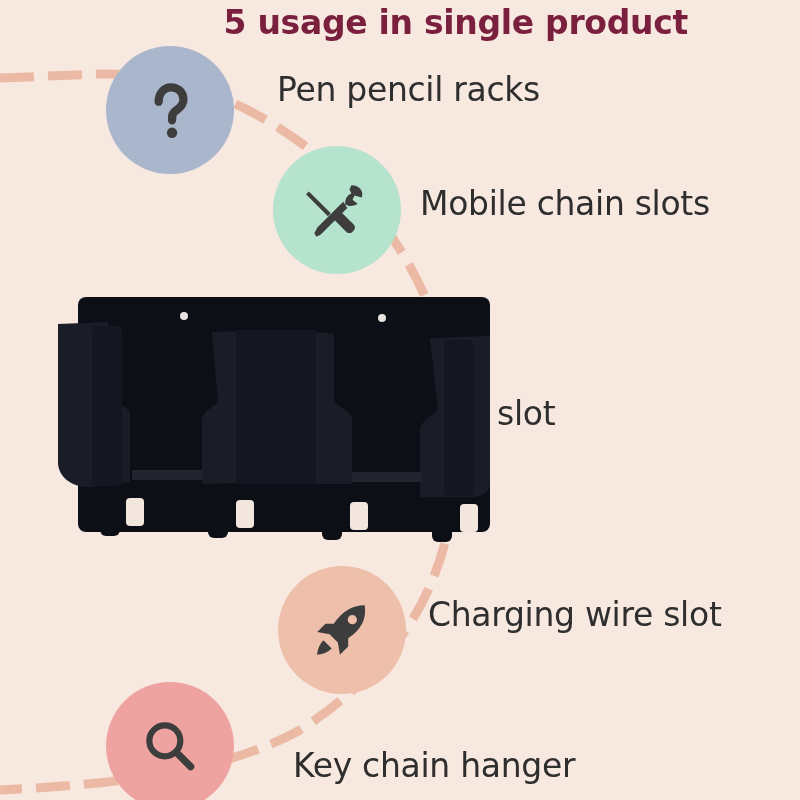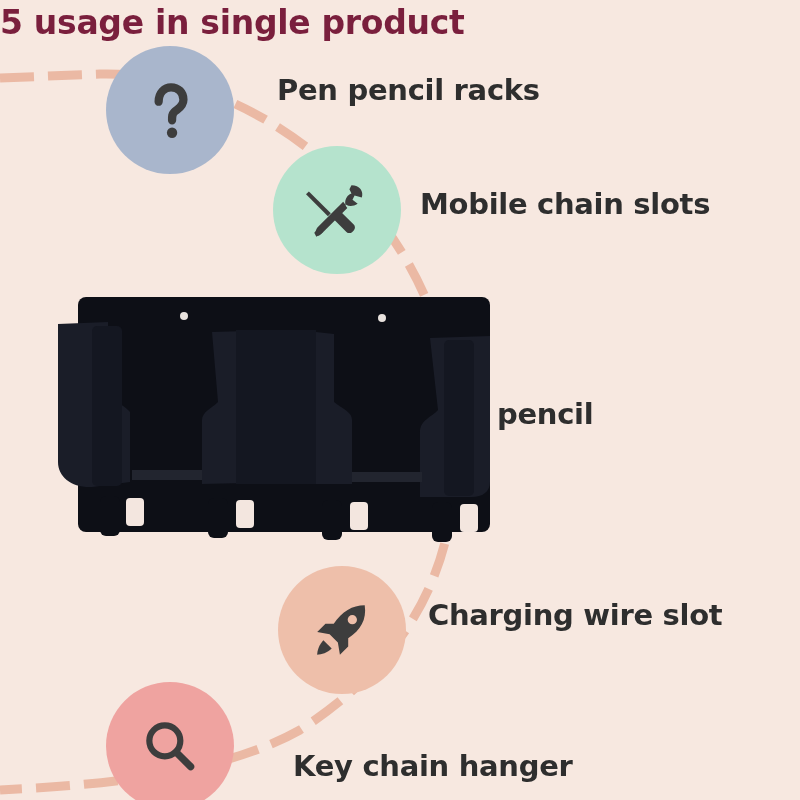--- a/index.html
+++ b/index.html
@@ -4,31 +4,31 @@
 <style>
   html, body { margin: 0; padding: 0; }
   body {
     width: 800px; height: 800px; overflow: hidden;
     background: #f7e8e0;
     font-family: "DejaVu Sans", sans-serif;
     position: relative;
   }
   .title {
     position: absolute; left: 0; top: 0; width: 688px;
-    text-align: left; font-weight: bold; font-size: 33px;
+    text-align: right; font-weight: bold; font-size: 33px;
     color: #7a1f3d; line-height: 46px; letter-spacing: -0.3px;
   }
   .path-svg { position: absolute; left: 0; top: 0; width: 800px; height: 800px; }
   .circle {
     position: absolute; width: 128px; height: 128px; border-radius: 50%;
     display: flex; align-items: center; justify-content: center;
   }
   .circle svg { width: 62px; height: 62px; }
   .label {
-    position: absolute; font-weight: bold; font-size: 29px; color: #2e2e2e;
+    position: absolute; font-weight: normal; font-size: 33px; color: #2e2e2e;
     line-height: 32px; letter-spacing: -0.3px;
   }
   .product { position: absolute; left: 52px; top: 292px; width: 442px; height: 258px; }
 </style>
 </head>
 <body>
 
 <svg class="path-svg" viewBox="0 0 800 800">
   <path d="M0,78 L100,74 C250,70 420,200 450,380 C470,520 440,640 300,730 C220,775 100,785 0,790" fill="none" stroke="#ebb9a4" stroke-width="9" stroke-dasharray="34 14"></path>
 </svg>
@@ -81,21 +81,21 @@
   </g>
   <g fill="#f3e6df">
     <rect x="74" y="206" width="18" height="28" rx="4"></rect>
     <rect x="184" y="208" width="18" height="28" rx="4"></rect>
     <rect x="298" y="210" width="18" height="28" rx="4"></rect>
     <rect x="408" y="212" width="18" height="28" rx="4"></rect>
   </g>
 </svg>
 
 <div class="label" style="left:497px;top:398px;">
-  <div>pencil</div>
+  <div>slot</div>
 </div>
 
 <div class="circle" style="left:278px;top:566px;background:#eebfaa;">
   <svg viewBox="0 0 60 60">
     <g fill="#3d3d3d">
       <path d="M52,6 C40,6 30,12 22,24 L14,24 L6,32 L18,34 L26,42 L28,54 L36,46 L36,38 C48,30 54,20 52,6 Z"></path>
       <path d="M12,40 C8,44 6,50 6,54 C10,54 16,52 20,48 Z"></path>
     </g>
     <circle cx="40" cy="20" r="4.5" fill="#eebfaa"></circle>
   </svg>

